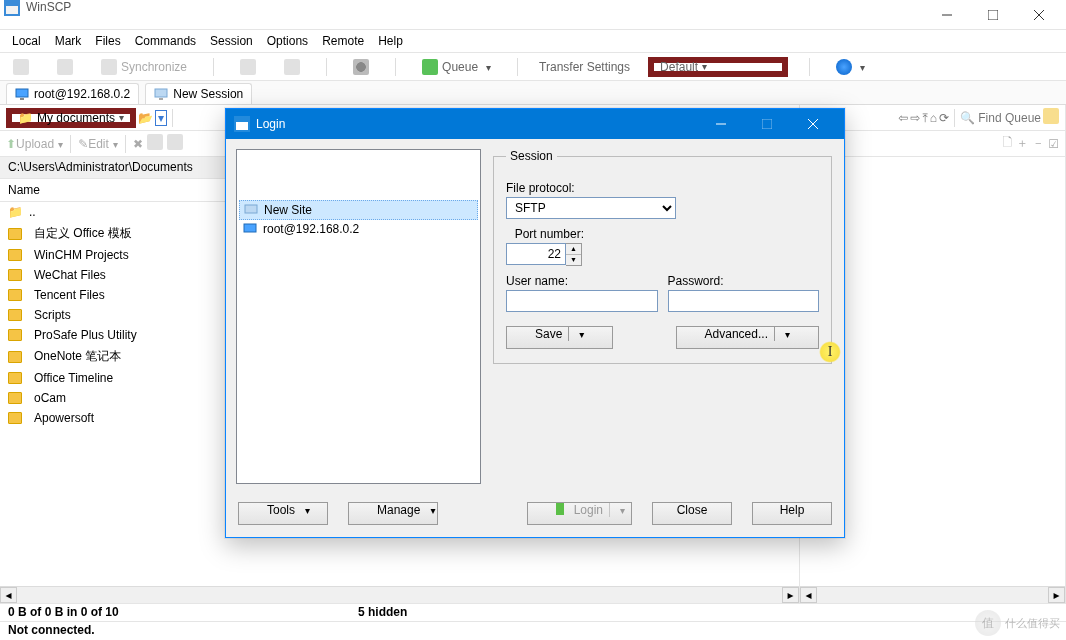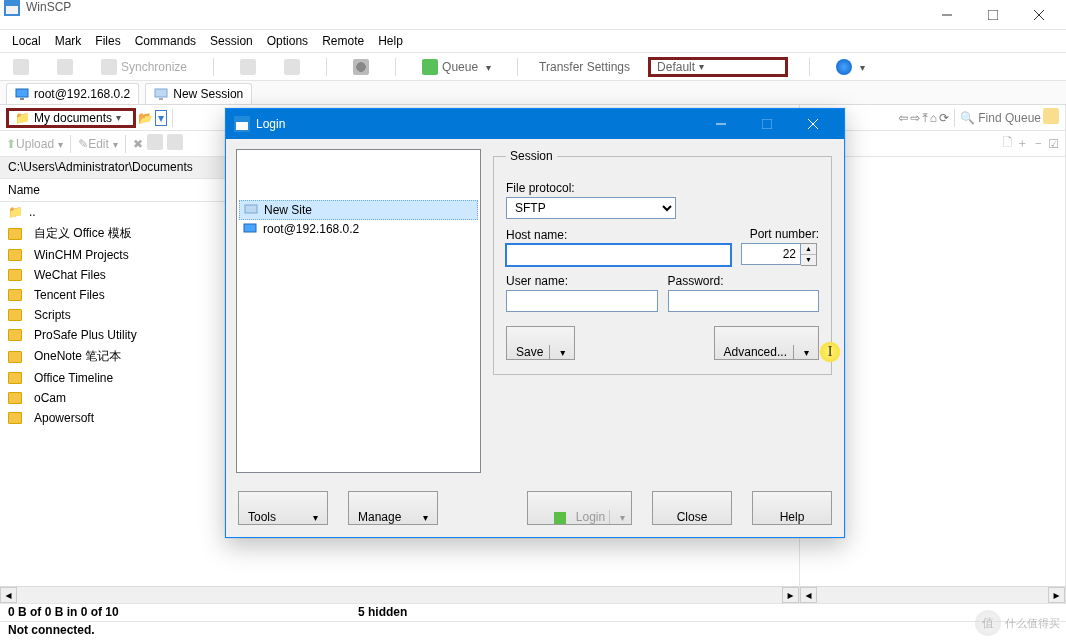--- a/index.html
+++ b/index.html
@@ -40,21 +40,21 @@
   .pane .list .row { display:flex; align-items:center; gap:6px;
     padding:3px 8px; }
   .pane .scroll { height:17px; background:#f0f0f0; border-top:1px solid #dcdcdc;
     display:flex; }
   .pane .scroll .arrow { width:17px; display:flex; align-items:center;
     justify-content:center; border:1px solid #ccc; background:#efefef;}
   .pane .scroll .track { flex:1; }
   .statusrow { height:18px; display:flex; padding:1px 8px; font-size:12px;
     border-top:1px solid #e5e5e5; background:#fff;font-weight:bold;}
   .statusrow .cell{ flex:1; }
-  .dropdown { border:3px solid #7f1d1d; background:#fff; height:20px;
+  .dropdown { border:6px solid #7f1d1d; background:#fff; height:20px;
     display:flex; align-items:center; padding:0 4px 0 6px; min-width:80px; }
   .drop-arrow::after{ content:"▾"; font-size:10px; margin-left:4px; color:#555;}
   .folder-ico::before{ content:"📁"; font-size:12px; margin-right:4px;}
   .yfolder { width:14px;height:12px;background:#f5c445;border:1px solid #d9a400;
     border-radius:1px; display:inline-block; margin-right:6px;}
   .gbtn.disabled{ opacity:.55; }
   .sep{ width:1px; height:18px; background:#ddd; margin:0 3px;}
   .tb-ico{ width:16px;height:16px;display:inline-block;background:#c9c9c9;border-radius:2px;}
   .tb-ico.green{background:#59c159;}
   .tb-ico.gear{background:radial-gradient(#888 40%,#bbb 45%);}
@@ -76,23 +76,23 @@
     padding:2px; overflow:auto;}
   .modal .sites .sel{ background:#cde8ff; border:1px dotted #6aa9e9;margin-top:48px;}
   .modal .sites .item{ display:flex; align-items:center; gap:6px; padding:2px 4px;}
   .modal .right { flex:1; }
   .modal fieldset{ border:1px solid #bdbdbd; padding:10px 12px 14px; }
   .modal legend{ padding:0 4px; }
   .modal label{ display:block; margin:8px 0 2px; }
   .modal input[type=text],.modal input[type=password],.modal select{
     border:1px solid #7a9ac0; height:22px; padding:1px 4px; font:inherit;
     background:#fff;}
-  .modal .btn{ height:34px; border:1px solid #9a9a9a;
-    background:linear-gradient(#f4f4f4,#e4e4e4); padding:0 9px;
-    display:inline-flex; align-items:flex-end; gap:6px;}
+  .modal .btn{ height:23px; border:1px solid #9a9a9a;
+    background:linear-gradient(#f4f4f4,#e4e4e4); padding:0 28px;
+    display:inline-flex; align-items:flex-start; gap:6px;}
   .modal .btn.disabled{ color:#9a9a9a; }
   .modal .btn .dd::after{content:"▾"; font-size:10px; margin-left:4px;}
   .modal .footer{ display:flex; padding:8px 12px 12px; gap:20px; align-items:center;}
   .modal .hostname{ outline:2px solid #2a7de1; outline-offset:-1px; }
   .cursor-hi{
     position:absolute; width:22px;height:22px; border-radius:50%;
     background:radial-gradient(circle,#fff36b 0%,#f9e24a 60%,rgba(249,226,74,0) 70%);
     display:flex; align-items:center; justify-content:center;
   }
   .watermark{ position:absolute; right:6px; bottom:4px; opacity:.45;
@@ -363,24 +363,20 @@
     <div class="right">
       <fieldset>
         <legend>Session</legend>
 
         <label>File protocol:</label>
         <select style="width:170px">
           <option>SFTP</option>
         </select>
 
         <div style="display:flex; gap:10px; align-items:flex-end;">
-          <div style="flex:1">
-            <label>Host name:</label>
-            <input type="text" class="hostname" style="width: 100%;" value="">
-          </div>
           <div style="width:78px; text-align:right;">
             <label style="text-align:right">Port number:</label>
             <div style="display:flex">
               <input type="text" style="width: 60px; text-align: right;" value="22">
               <span style="display:flex;flex-direction:column;border:1px solid #9a9a9a;border-left:none;width:16px">
                 <span style="flex:1;text-align:center;font-size:7px;line-height:10px">▲</span>
                 <span style="flex:1;text-align:center;font-size:7px;line-height:10px;border-top:1px solid #bbb">▼</span>
               </span>
             </div>
           </div>

